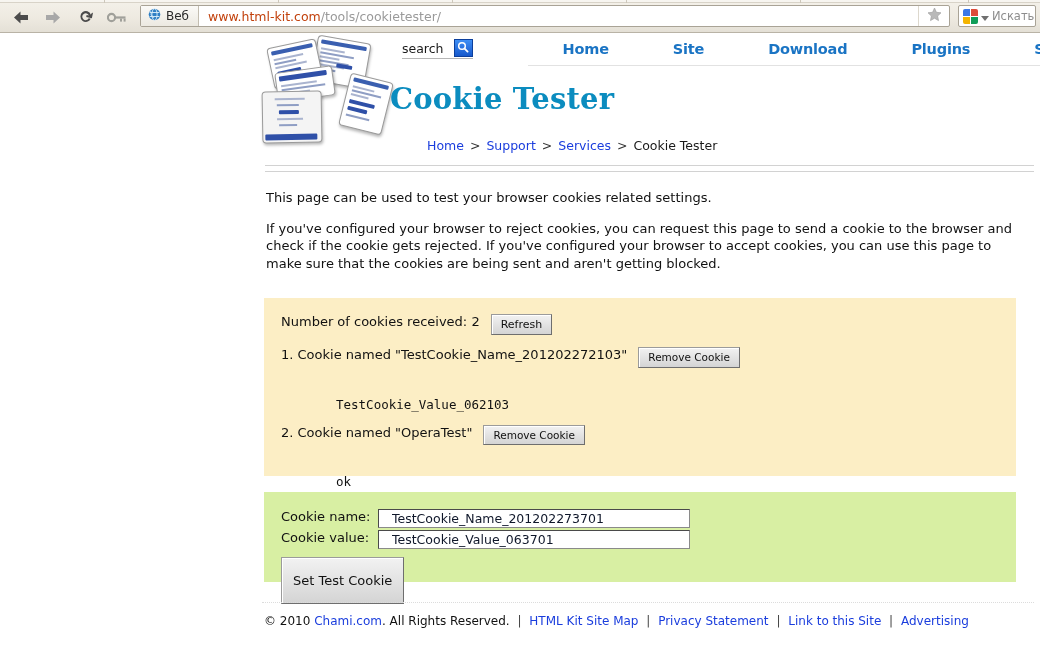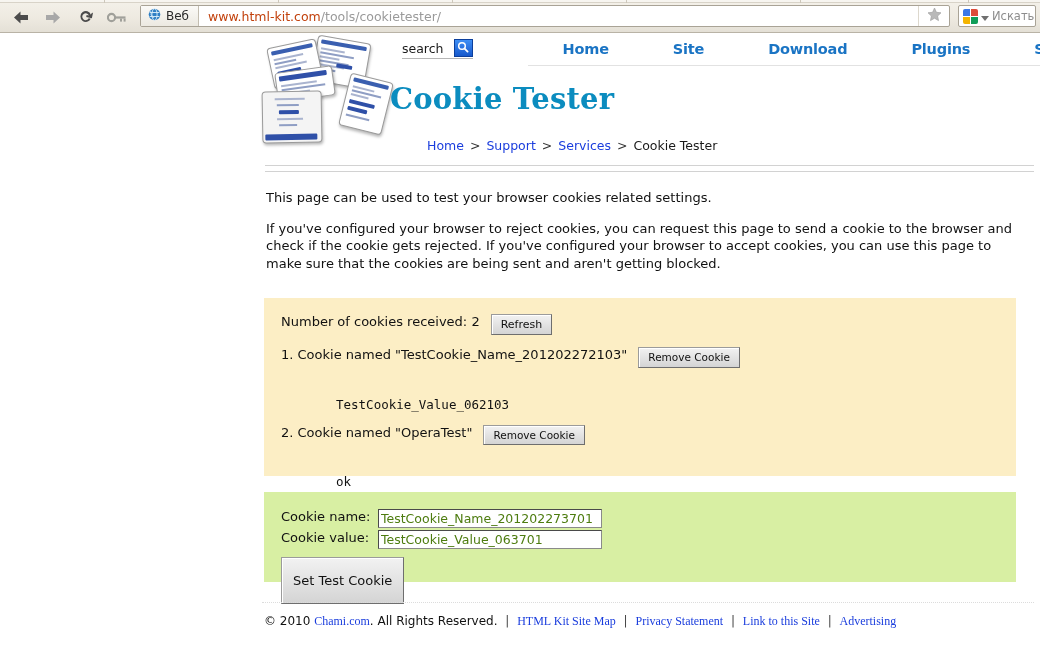--- a/index.html
+++ b/index.html
@@ -297,26 +297,26 @@
     top: 458px;
     width: 752px;
     height: 90px;
     background: #d8efa3;
     box-sizing: border-box;
     padding: 17px 0 0 17px;
   }
   .fm-row { display:flex; align-items:flex-start; margin-bottom: 2px; }
   .fm-label { font-size: 13px; color:#111; width: 97px; }
   .fm-input {
-    width: 224px;
+    width: 312px;
     height: 19px;
     font-family: "DejaVu Sans", sans-serif;
     font-size: 12.5px;
-    color: #4d7c0f;
-    padding: 0 2px;
+    color: #0f172a;
+    padding: 0 13px;
     border: 1px solid #8a8a8a;
     border-top-color:#4a4a4a;
     border-left-color:#4a4a4a;
     background: #fff;
     box-sizing: border-box;
     outline: none;
   }
   #set-cookie-btn {
     font-size: 13px;
     padding: 16px 11px;
@@ -332,21 +332,21 @@
     border-top: 1px dotted #dcdcdc;
   }
   #footer {
     position: absolute;
     left: 2px;
     top: 580px;
     font-size: 12px;
     color: #111;
     white-space: nowrap;
   }
-  #footer a { color: #1a3ddd; text-decoration: none; cursor: pointer; font-family: Liberation Serif, serif; }
+  #footer a { color: #1a3ddd; text-decoration: none; cursor: pointer; }
   #footer .bar { color:#444; padding: 0 4px; }
 </style>
 </head>
 <body>
 
 <div id="browser-chrome">
 
   <div id="tabstrip-edge">
     <i class="tab-seam" style="left:104px"></i>
     <i class="tab-seam" style="left:278px"></i>

